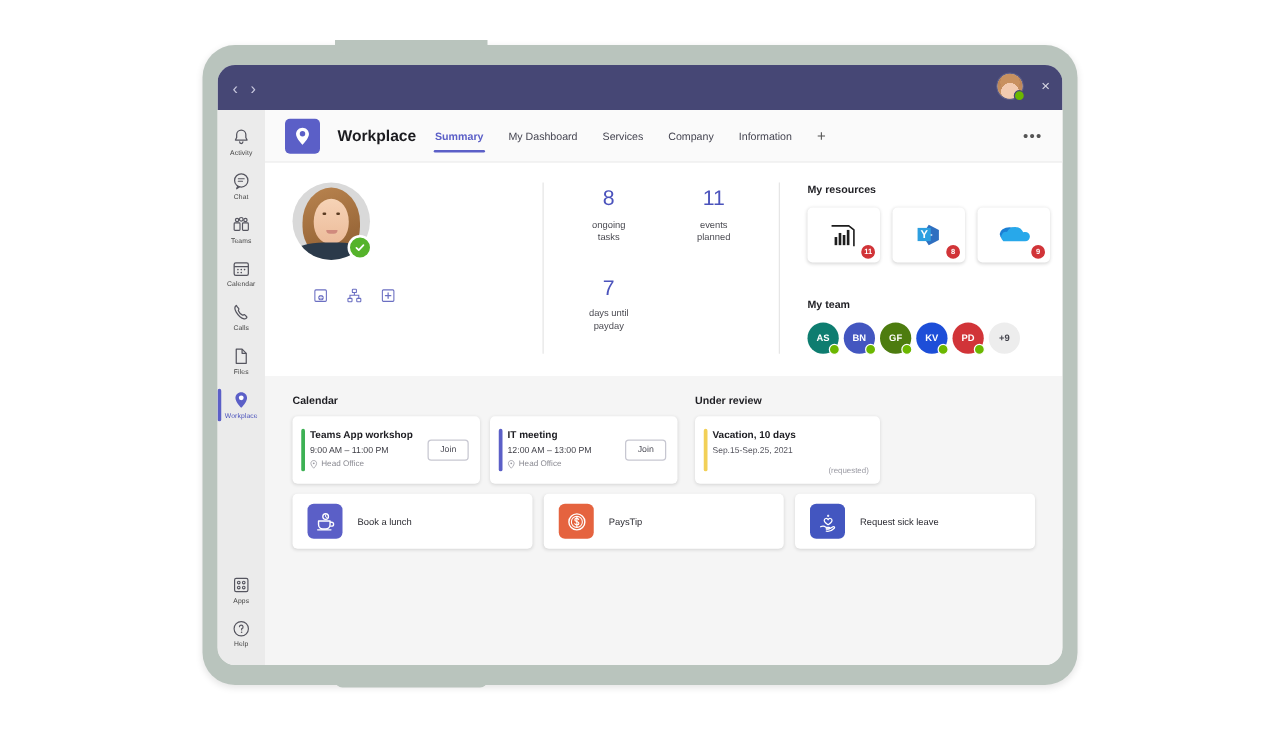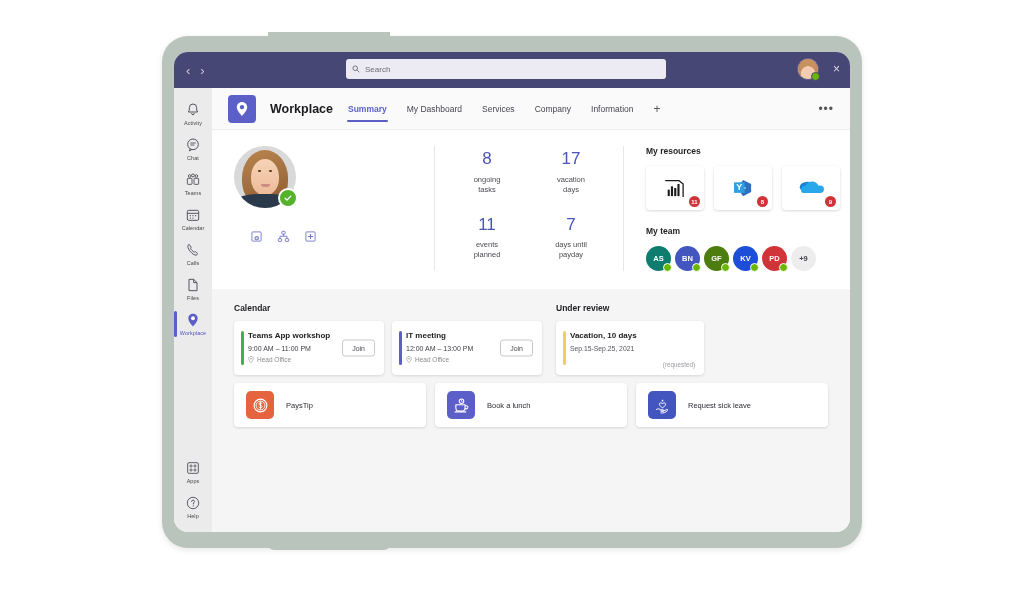--- a/index.html
+++ b/index.html
@@ -234,21 +234,21 @@
     display: flex; align-items: center; justify-content: center;
     position: relative; cursor: pointer;
   }
   .res-badge {
     position: absolute; right: 4px; bottom: 3px;
     min-width: 11px; height: 11px; padding: 0 2px;
     border-radius: 6px; background: #d13438; color: #fff;
     font-size: 6px; display: flex; align-items: center; justify-content: center;
     font-weight: bold;
   }
-  .team-title { margin-top: 16px; }
+  .team-title { margin-top: 28px; }
   .team-row { display: flex; gap: 4px; margin-top: 10px; }
   .tavatar {
     width: 25px; height: 25px; border-radius: 50%;
     color: #fff; font-size: 7.5px; font-weight: bold;
     display: flex; align-items: center; justify-content: center;
     position: relative; cursor: pointer;
   }
   .tavatar .dot {
     position: absolute; right: -1px; bottom: -1px;
     width: 9px; height: 9px; border-radius: 50%;
@@ -310,27 +310,20 @@
 <div id="tablet-foot"></div>
 
 <div id="screen">
 
   <div class="titlebar">
     <div class="nav-arrows">
       <span class="nav-arrow">‹</span>
       <span class="nav-arrow">›</span>
     </div>
 
-    <div class="searchbar">
-      <svg width="8" height="8" viewBox="0 0 16 16">
-        <circle cx="6.5" cy="6.5" r="4.6" fill="none" stroke="#4a4a55" stroke-width="1.4"></circle>
-        <line x1="10" y1="10" x2="14" y2="14" stroke="#4a4a55" stroke-width="1.4" stroke-linecap="round"></line>
-      </svg>
-      <span class="search-placeholder">Search</span>
-    </div>
 
     <div class="title-right">
       <div class="tb-avatar">
         <div class="face"></div>
         <div class="pres"></div>
       </div>
       <span class="close-x">×</span>
     </div>
   </div>
 
@@ -490,27 +483,20 @@
 
           <div class="stats-col">
             <div class="stat">
               <div class="num">8</div>
               <div class="cap">
                 <span>ongoing</span><br>
                 <span>tasks</span>
               </div>
             </div>
             <div class="stat">
-              <div class="num">17</div>
-              <div class="cap">
-                <span>vacation</span><br>
-                <span>days</span>
-              </div>
-            </div>
-            <div class="stat">
               <div class="num">11</div>
               <div class="cap">
                 <span>events</span><br>
                 <span>planned</span>
               </div>
             </div>
             <div class="stat">
               <div class="num">7</div>
               <div class="cap">
                 <span>days until</span><br>
@@ -626,44 +612,44 @@
                 <div class="rv-dates">Sep.15-Sep.25, 2021</div>
                 <div class="rv-req">(requested)</div>
               </div>
             </div>
           </div>
 
 
           <div class="svc-row">
 
             <div class="svc-card">
-              <div class="svc-ico" style="background:#e5633f">
-                <svg width="17" height="17" viewBox="0 0 24 24">
-                  <circle cx="12" cy="12" r="9" fill="none" stroke="#fff" stroke-width="1.6"></circle>
-                  <circle cx="12" cy="12" r="6.2" fill="none" stroke="#fff" stroke-width="1.2"></circle>
-                  <path d="M14 9.3c-.5-.8-1.3-1.2-2.2-1.2-1.2 0-2.1.7-2.1 1.7 0 2.3 4.6 1.3 4.6 3.7 0 1.1-1 1.8-2.3 1.8-1 0-1.9-.4-2.4-1.2" fill="none" stroke="#fff" stroke-width="1.3" stroke-linecap="round"></path>
-                  <path d="M12 6.6v10.8" stroke="#fff" stroke-width="1.3" stroke-linecap="round"></path>
-                </svg>
-              </div>
-              <div class="svc-lbl">PaysTip</div>
-            </div>
-
-            <div class="svc-card">
               <div class="svc-ico" style="background:#5b5fc7">
                 <svg width="17" height="17" viewBox="0 0 24 24">
                   <path d="M4 11h13v4a5 5 0 0 1-5 5H9a5 5 0 0 1-5-5z" fill="none" stroke="#fff" stroke-width="1.6" stroke-linejoin="round"></path>
                   <path d="M17 12.4h1.8a2.2 2.2 0 0 1 0 4.4H17" fill="none" stroke="#fff" stroke-width="1.5"></path>
                   <path d="M3 21h15" stroke="#fff" stroke-width="1.6" stroke-linecap="round"></path>
                   <circle cx="12" cy="6" r="3.2" fill="none" stroke="#fff" stroke-width="1.5"></circle>
                   <path d="M12 4.2V6l1.3.9" stroke="#fff" stroke-width="1.2" stroke-linecap="round"></path>
                 </svg>
               </div>
               <div class="svc-lbl">Book a lunch</div>
             </div>
 
+            <div class="svc-card">
+              <div class="svc-ico" style="background:#e5633f">
+                <svg width="17" height="17" viewBox="0 0 24 24">
+                  <circle cx="12" cy="12" r="9" fill="none" stroke="#fff" stroke-width="1.6"></circle>
+                  <circle cx="12" cy="12" r="6.2" fill="none" stroke="#fff" stroke-width="1.2"></circle>
+                  <path d="M14 9.3c-.5-.8-1.3-1.2-2.2-1.2-1.2 0-2.1.7-2.1 1.7 0 2.3 4.6 1.3 4.6 3.7 0 1.1-1 1.8-2.3 1.8-1 0-1.9-.4-2.4-1.2" fill="none" stroke="#fff" stroke-width="1.3" stroke-linecap="round"></path>
+                  <path d="M12 6.6v10.8" stroke="#fff" stroke-width="1.3" stroke-linecap="round"></path>
+                </svg>
+              </div>
+              <div class="svc-lbl">PaysTip</div>
+            </div>
+
 
             <div class="svc-card">
               <div class="svc-ico" style="background:#4356c0">
                 <svg width="17" height="17" viewBox="0 0 24 24">
                   <path d="M12 9.6c-1-2.2-4.4-1.8-4.4.8 0 1.9 2.6 3.6 4.4 4.8 1.8-1.2 4.4-2.9 4.4-4.8 0-2.6-3.4-3-4.4-.8z" fill="none" stroke="#fff" stroke-width="1.4" stroke-linejoin="round"></path>
                   <path d="M12 4.4v1.6M11.2 5.2h1.6" stroke="#fff" stroke-width="1.2" stroke-linecap="round"></path>
                   <path d="M3.5 17.5c2.6-1.4 4.4-.8 6 .6h3.4c1.4 0 1.4 1.8 0 1.8h-3" fill="none" stroke="#fff" stroke-width="1.4" stroke-linecap="round" stroke-linejoin="round"></path>
                   <path d="M9.9 19.9c3 .8 5.4-.6 7.6-2.3 1.2-.9 2.4.5 1.4 1.6-2.4 2.6-5.6 3.9-9 3.3" fill="none" stroke="#fff" stroke-width="1.4" stroke-linecap="round" stroke-linejoin="round"></path>
                 </svg>
               </div>

